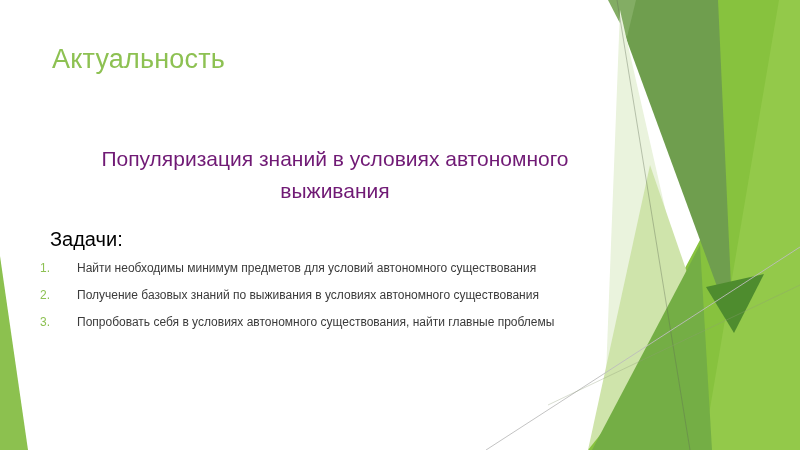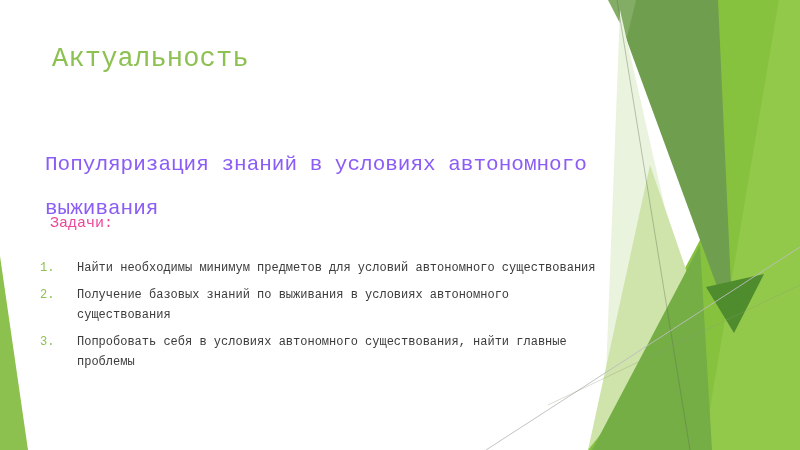--- a/index.html
+++ b/index.html
@@ -1,31 +1,31 @@
 <!DOCTYPE html>
 <html><head>
 <meta charset="utf-8">
 <style>
   html,body{margin:0;padding:0;background:#ffffff;}
   .slide{
     position:relative;width:800px;height:450px;overflow:hidden;background:#ffffff;
-    font-family:Liberation Mono, monospace;
+    font-family:Liberation Sans, sans-serif;
   }
   .decor{position:absolute;left:0;top:0;width:800px;height:450px;}
   .title{
     position:absolute;left:52px;top:44px;
     font-size:27px;font-weight:400;color:#8dc152;letter-spacing:0.2px;
   }
   .subtitle{
     position:absolute;left:45px;top:143px;width:580px;
-    text-align:left;font-size:21px;line-height:44px;color:#8b5cf6;
+    text-align:center;font-size:21px;line-height:32px;color:#701a75;
   }
   .tasks-label{
-    position:absolute;left:50px;top:215px;
-    font-size:15px;color:#ec4899;
+    position:absolute;left:50px;top:228px;
+    font-size:20px;color:#000000;
   }
   .tasks{position:absolute;left:40px;top:258px;width:562px;}
   .task{display:flex;margin-bottom:7px;}
   .task-num{flex:0 0 37px;font-size:12px;color:#8dc152;padding-top:3px;}
   .task-text{font-size:12px;line-height:20px;color:#3b3b3b;}
 </style>
 </head>
 <body>
 
 <div class="slide">

